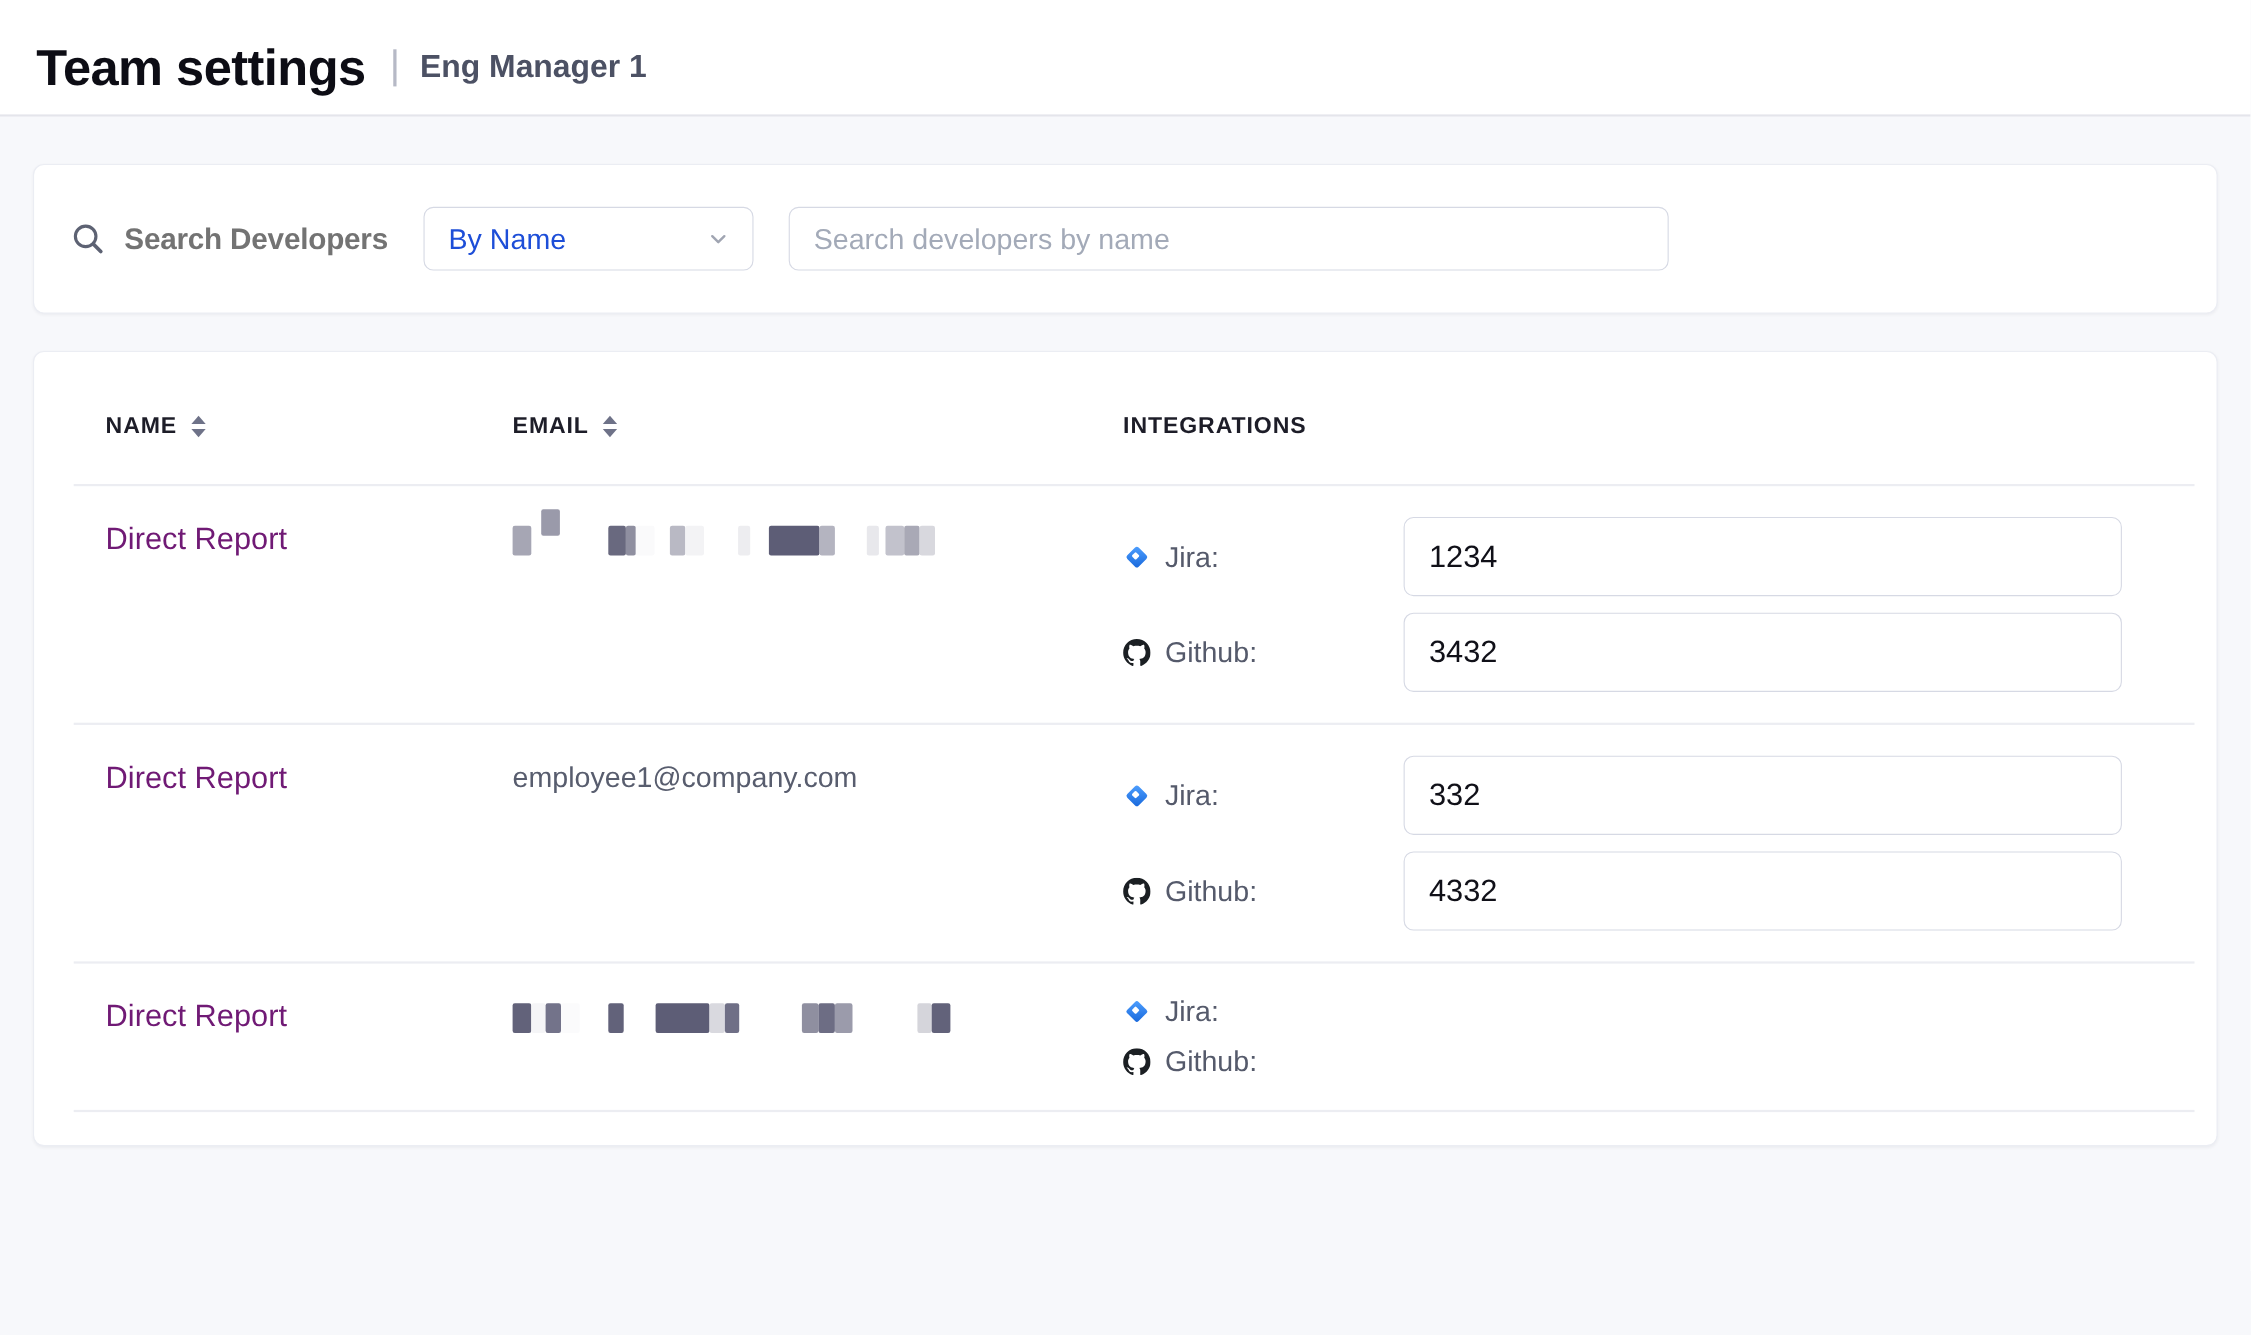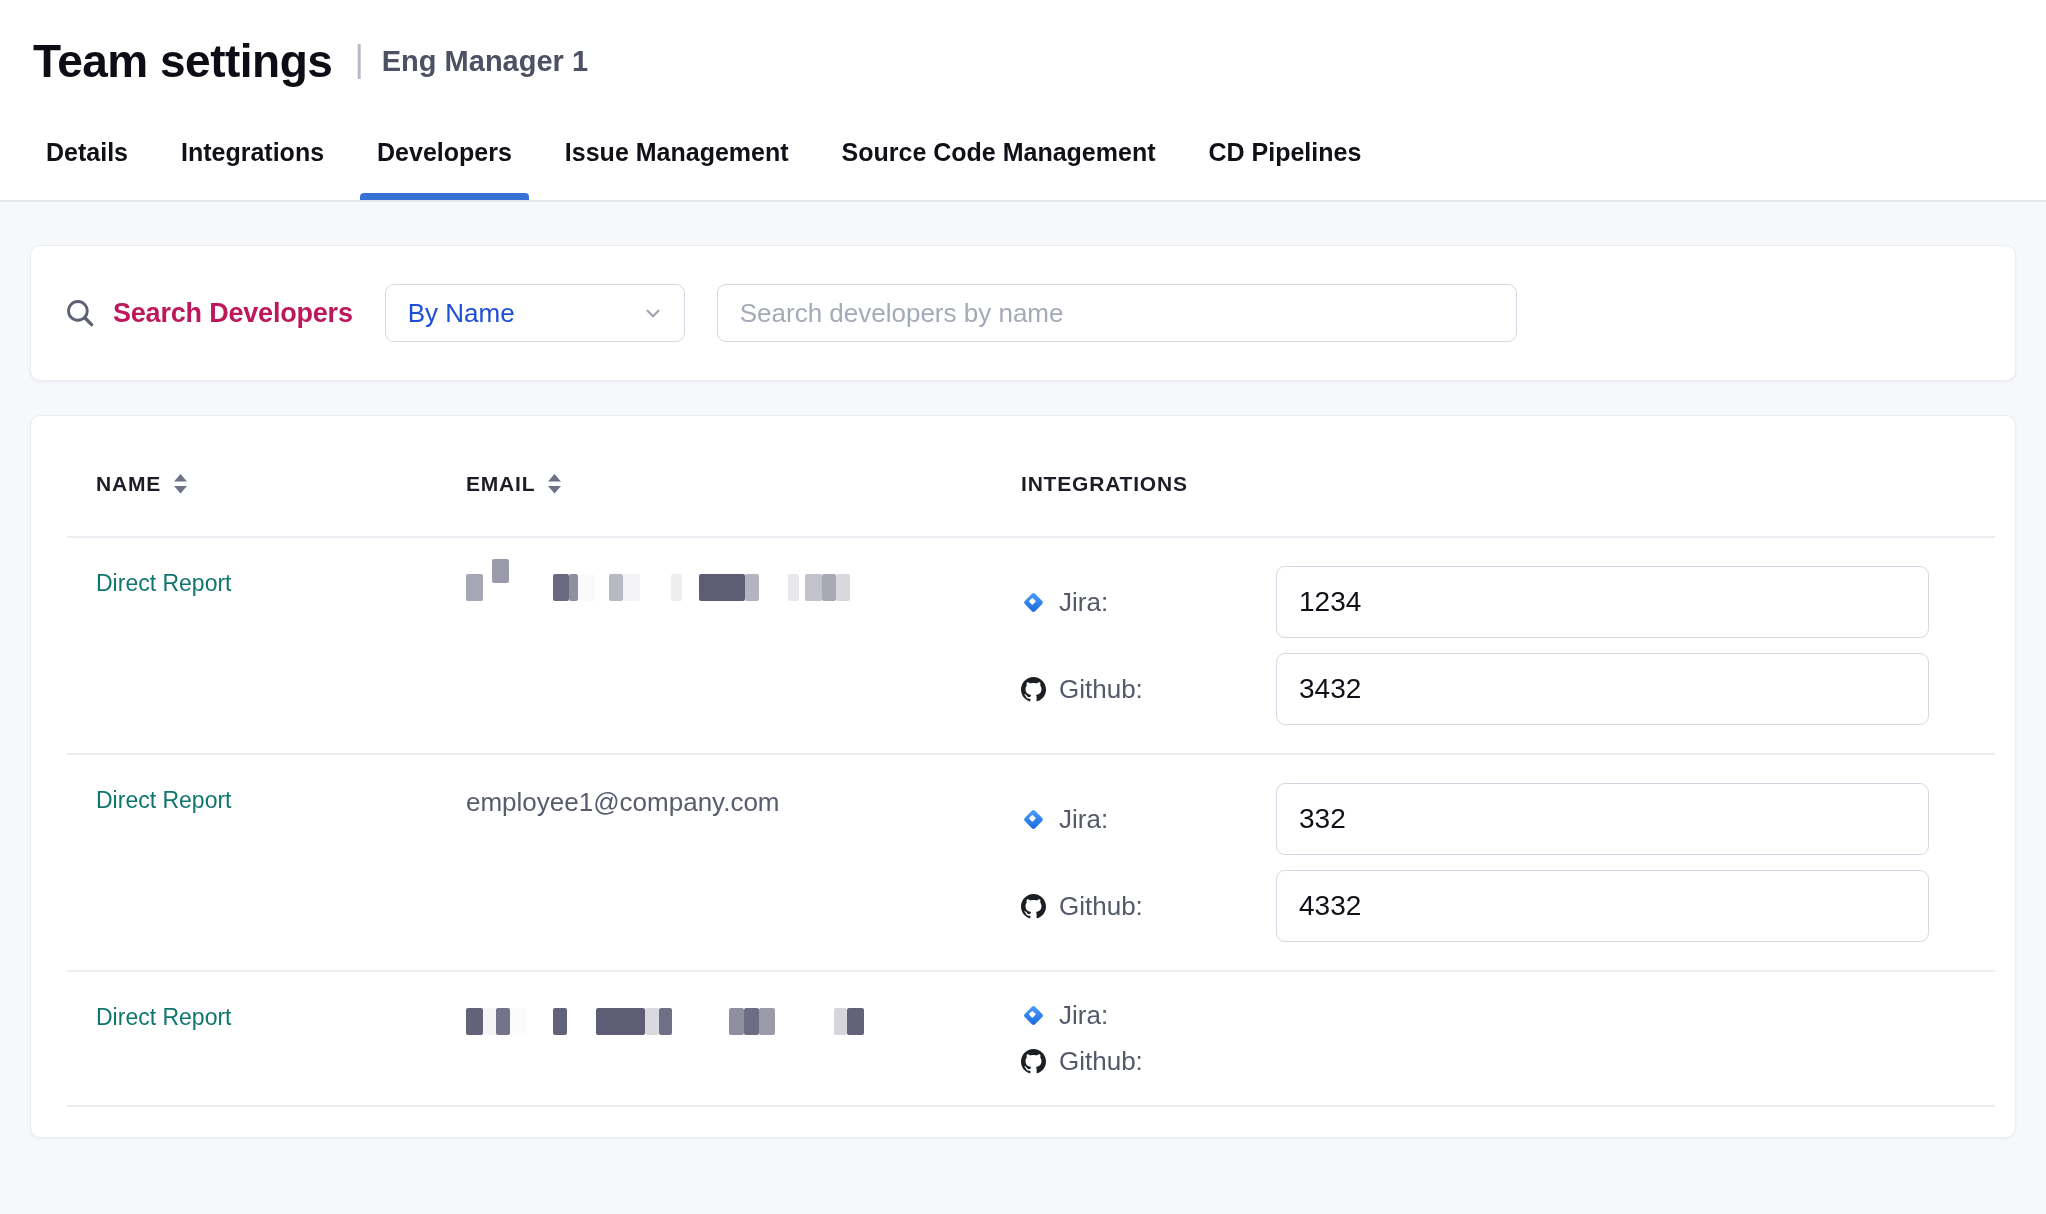--- a/index.html
+++ b/index.html
@@ -18,35 +18,35 @@
   .subtitle{font-size:29px;font-weight:700;color:#4c5164;}
   .tabs{display:flex;gap:53px;padding:0 0 0 46px;height:96px;align-items:center;}
   .tab{position:relative;font-size:25px;font-weight:600;color:#101018;height:96px;display:flex;align-items:center;cursor:pointer;white-space:nowrap;}
   .tab.active::after{content:"";position:absolute;left:-17px;right:-17px;bottom:0;height:7px;border-radius:4px 4px 0 0;background:var(--accent,#3572d4);}
   
   main{padding:43px 30px 0 30px;}
   .card{background:#ffffff;border:1px solid #ebedf3;border-radius:10px;box-shadow:0 1px 3px rgba(18,25,45,.05);}
   
   .search-card{height:136px;display:flex;align-items:center;padding:0 0 0 32px;box-sizing:border-box;}
   .search-icon{display:inline-flex;margin-right:16px;}
-  .search-label{font-size:27px;font-weight:700;color:#be185d;letter-spacing:-0.2px;}
+  .search-label{font-size:27px;font-weight:700;color:#737373;letter-spacing:-0.2px;}
   .select{margin-left:32px;width:300px;height:58px;border:1px solid #d6d9e4;border-radius:9px;display:flex;align-items:center;justify-content:space-between;padding:0 20px 0 22px;box-sizing:border-box;cursor:pointer;background:#fff;}
   .select-value{font-size:26px;color:#1d4ed8;}
   .text-input{box-sizing:border-box;border:1px solid #d6d9e4;border-radius:9px;background:#fff;font-family:inherit;font-size:26px;color:#101018;padding:0 22px;outline:none;}
   .search-input{margin-left:32px;width:800px;height:58px;}
   .search-input::placeholder{color:#a3aab8;}
   
   .table-card{margin-top:34px;padding-bottom:30px;}
   .trow{display:grid;grid-template-columns:370px 555px 1fr;padding-left:65px;box-sizing:border-box;}
   .thead{padding-top:56px;padding-bottom:40px;align-items:center;}
   .th{display:flex;align-items:center;gap:12px;font-size:21px;font-weight:700;letter-spacing:0.8px;color:#1d1d28;}
   .sort-btn{background:none;border:none;padding:0;margin:0;display:inline-flex;cursor:pointer;}
   .divider{height:2px;background:#ecedf2;margin:0 20px 0 36px;}
   .datarow{padding-top:28px;padding-bottom:28px;}
-  .cell-name{font-size:23px;color:#0f766e;padding-top:4px;}
+  .cell-name{font-size:28px;color:#701a75;padding-top:4px;}
   .cell-email{font-size:26px;color:#585d6e;padding-top:4px;}
   .blur-row{display:flex;align-items:center;height:34px;}
   .blur-row span{display:inline-block;height:27px;border-radius:2px;}
   .integrations{display:flex;flex-direction:column;gap:15px;}
   .int-row{display:grid;grid-template-columns:255px 653px;align-items:center;}
   .int-label{display:flex;align-items:center;gap:13px;font-size:26px;color:#555a6b;}
   .int-input{height:72px;font-size:28px;}
   .icon{display:inline-flex;}
 </style>
 </head>
@@ -60,28 +60,20 @@
     </linearGradient>
   </defs>
 </svg>
 
 <header class="topbar">
   <div class="title-row">
     <h1 class="page-title">Team settings</h1>
     <span class="title-sep">|</span>
     <span class="subtitle">Eng Manager 1</span>
   </div>
-  <nav class="tabs">
-    <div class="tab">Details</div>
-    <div class="tab">Integrations</div>
-    <div class="tab active">Developers</div>
-    <div class="tab">Issue Management</div>
-    <div class="tab">Source Code Management</div>
-    <div class="tab">CD Pipelines</div>
-  </nav>
 </header>
 
 <main>
 
   <section class="card search-card">
     <span class="search-icon icon">
       <svg width="34" height="34" viewBox="0 0 24 24" fill="none">
         <circle cx="10.5" cy="10.5" r="6.6" stroke="#5d6273" stroke-width="2"></circle>
         <line x1="15.4" y1="15.4" x2="20.2" y2="20.2" stroke="#5d6273" stroke-width="2.4" stroke-linecap="round"></line>
       </svg>

